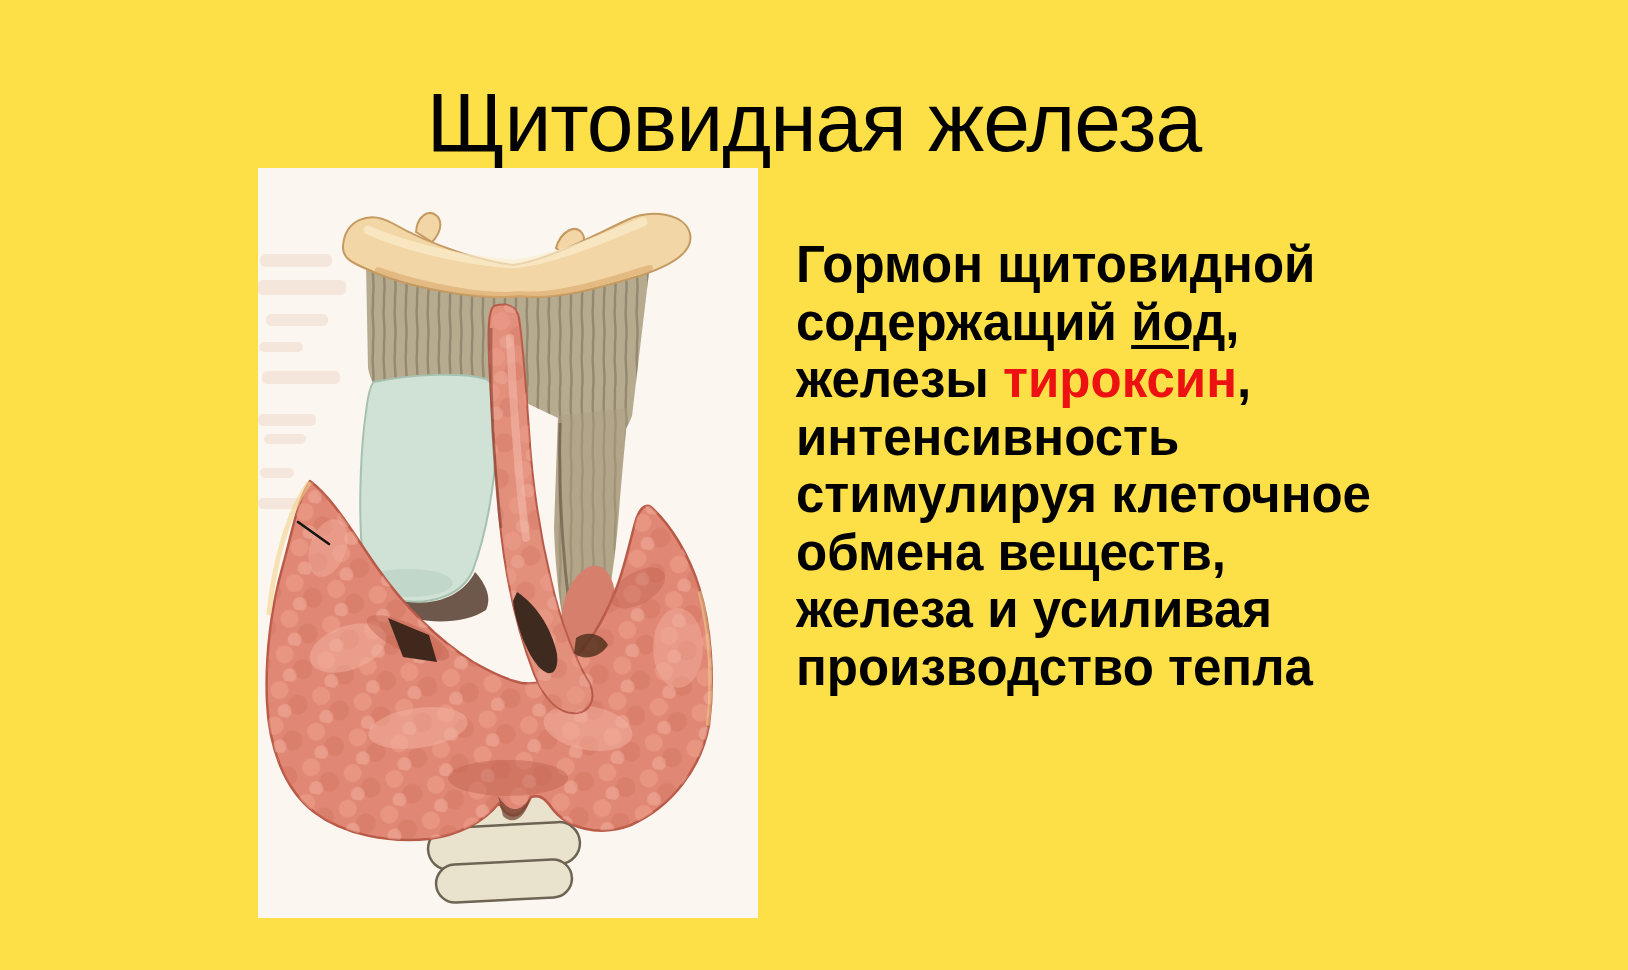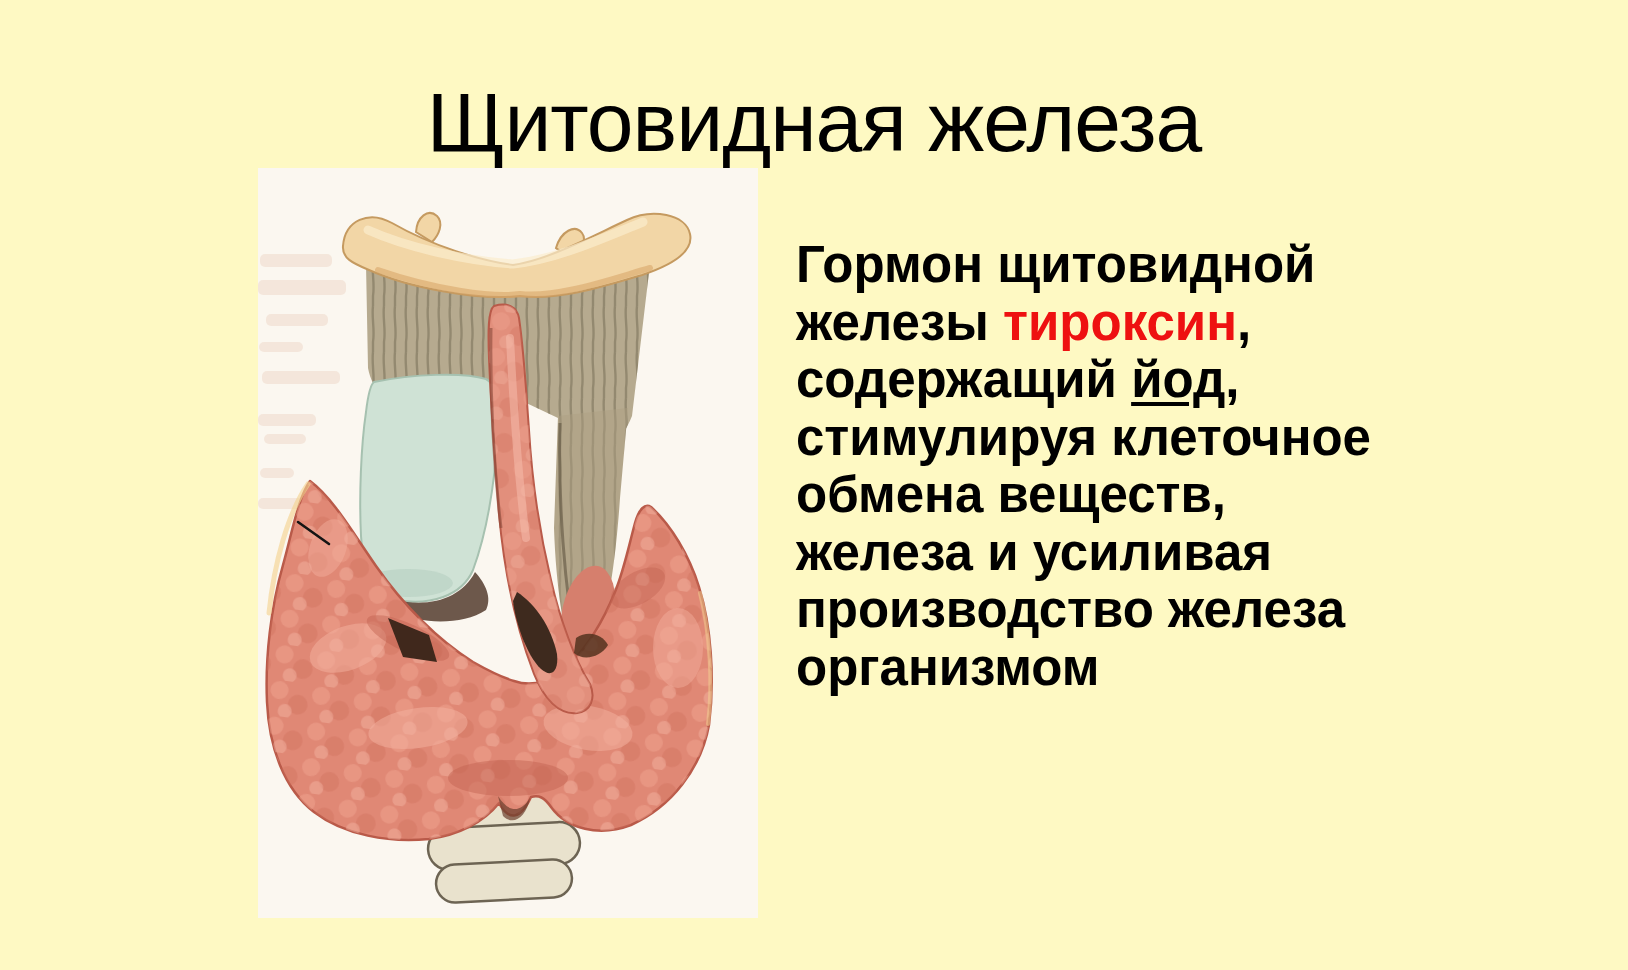--- a/index.html
+++ b/index.html
@@ -1,18 +1,18 @@
 <!DOCTYPE html>
 <html style="--red: #ee1111;"><head>
 <meta charset="utf-8">
 <style>
   html,body{margin:0;padding:0;}
   body{width:1628px;height:970px;overflow:hidden;background:#ffffff;
        font-family:"Liberation Sans", sans-serif;}
-  .slide{position:relative;width:1628px;height:970px;background:#fef9c3;}
+  .slide{position:relative;width:1628px;height:970px;background:#fde047;}
 
   .title{position:absolute;left:0;right:0;top:80px;text-align:center;
          font-size:84px;line-height:84px;font-weight:400;color:#000;
          letter-spacing:-1px;white-space:nowrap;}
 
   .figure{position:absolute;left:258px;top:168px;width:500px;height:750px;}
   .figure svg{display:block;width:500px;height:750px;}
 
   .bodytext{position:absolute;left:796px;top:236px;width:600px;
             color:#000;font-weight:bold;
@@ -118,22 +118,22 @@
         <path d="M110,62 C150,80 210,93 255,96 C300,91 345,70 385,54" stroke="#fbeccd" stroke-width="9" fill="none" opacity="0.7" stroke-linecap="round"></path>
         <path d="M120,102 C175,121 235,130 262,126 C300,130 350,112 392,100" stroke="#d8a76b" stroke-width="6" fill="none" opacity="0.6" stroke-linecap="round"></path>
       </g>
 
       <path d="M40,354 L71,376" stroke="#141414" stroke-width="2.6" stroke-linecap="round"></path>
     </svg>
   </div>
 
   <div class="bodytext">
     <div><span>Гормон щитовидной</span></div>
+    <div><span>содержащий </span><span class="u">йод</span><span>,</span></div>
     <div><span>железы </span><span class="red">тироксин</span><span>,</span></div>
-    <div><span>содержащий </span><span class="u">йод</span><span>,</span></div>
+    <div><span>интенсивность</span></div>
     <div><span>стимулируя клеточное</span></div>
     <div><span>обмена веществ,</span></div>
     <div><span>железа и усиливая</span></div>
-    <div><span>производство железа</span></div>
-    <div><span>организмом</span></div>
+    <div><span>производство тепла</span></div>
   </div>
 
 </div>
 
 </body></html>

